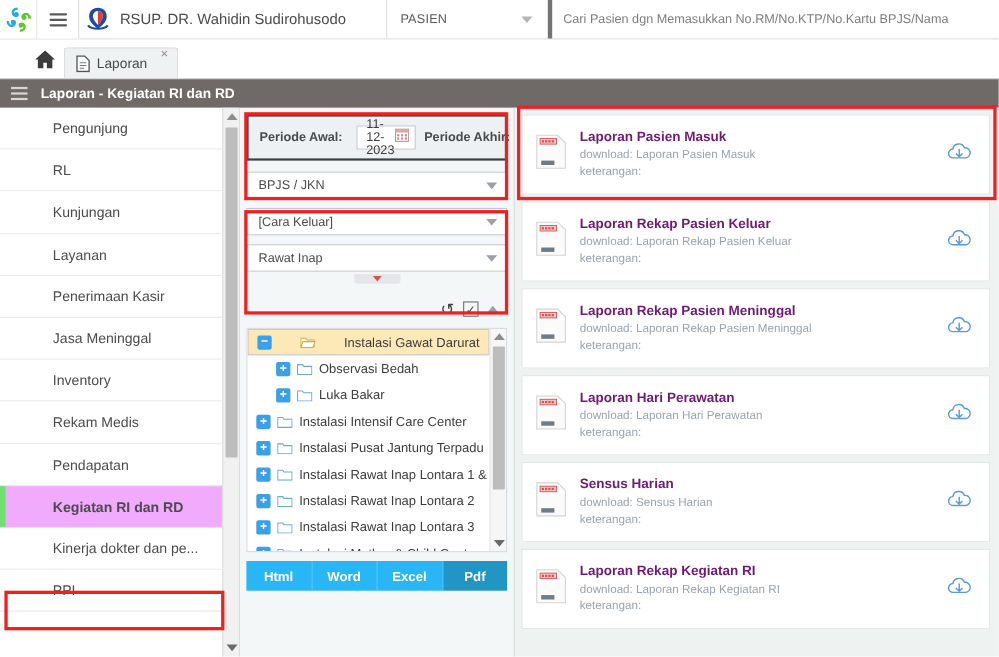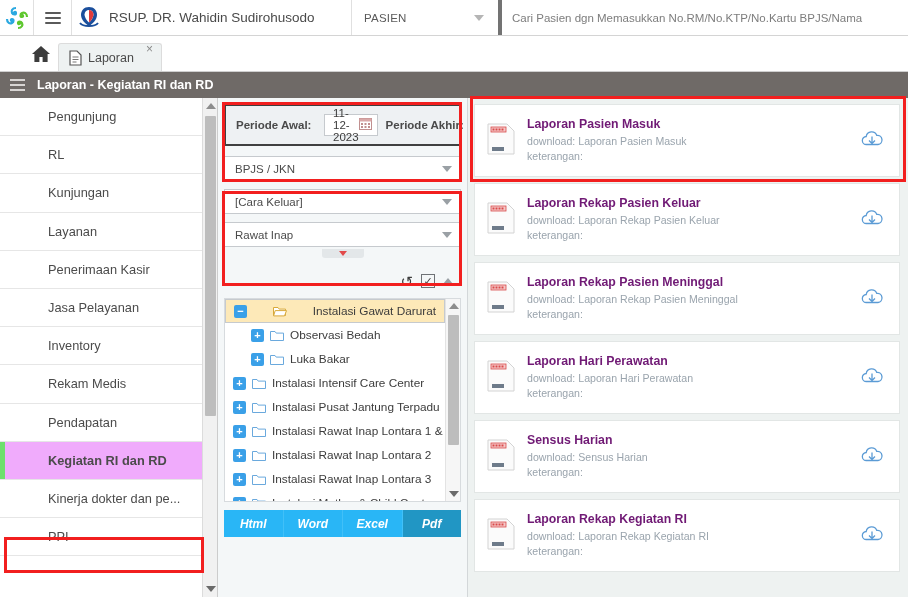--- a/index.html
+++ b/index.html
@@ -175,21 +175,20 @@
     position: absolute; right: 0; top: 0; width: 15px; height: 100%;
     background: #f6f6f6; border-left: 1px solid #e3e3e3;
   }
   .btnbar {
     display: flex; margin-top: 8px; height: 27px;
   }
   .ebtn {
     flex: 1; background: #29b6f6; color: #fff; font-size: 12px; font-weight: bold;
     display: flex; align-items: center; justify-content: center;
     border-right: 1px solid #41c0f8;
-    font-style: italic;
   }
   .ebtn.active { background: #2196c4; }
   .ebtn:last-child { border-right: none; }
 
   .redbox { position: absolute; border: 3px solid #f21f1f; pointer-events: none; z-index: 9; }
 
   
   .rightcol {
     flex: 1; background: #eef2f1; padding: 6px 8px 0 6px; position: relative; overflow: hidden;
   }
@@ -278,21 +277,21 @@
         <div class="menu-item">
           <span>Kunjungan</span>
         </div>
         <div class="menu-item">
           <span>Layanan</span>
         </div>
         <div class="menu-item">
           <span>Penerimaan Kasir</span>
         </div>
         <div class="menu-item">
-          <span>Jasa Pelayanan</span>
+          <span>Jasa Meninggal</span>
         </div>
         <div class="menu-item">
           <span>Inventory</span>
         </div>
         <div class="menu-item">
           <span>Rekam Medis</span>
         </div>
         <div class="menu-item">
           <span>Pendapatan</span>
         </div>

